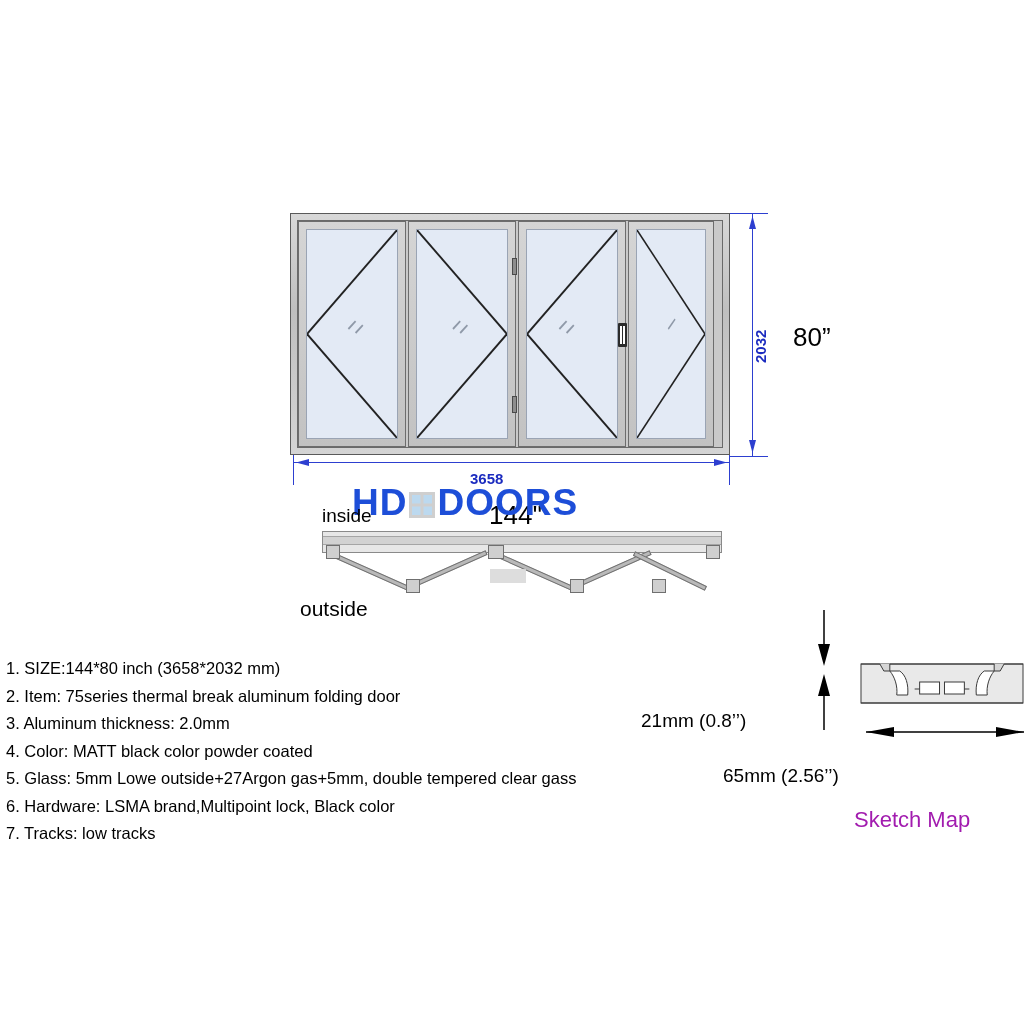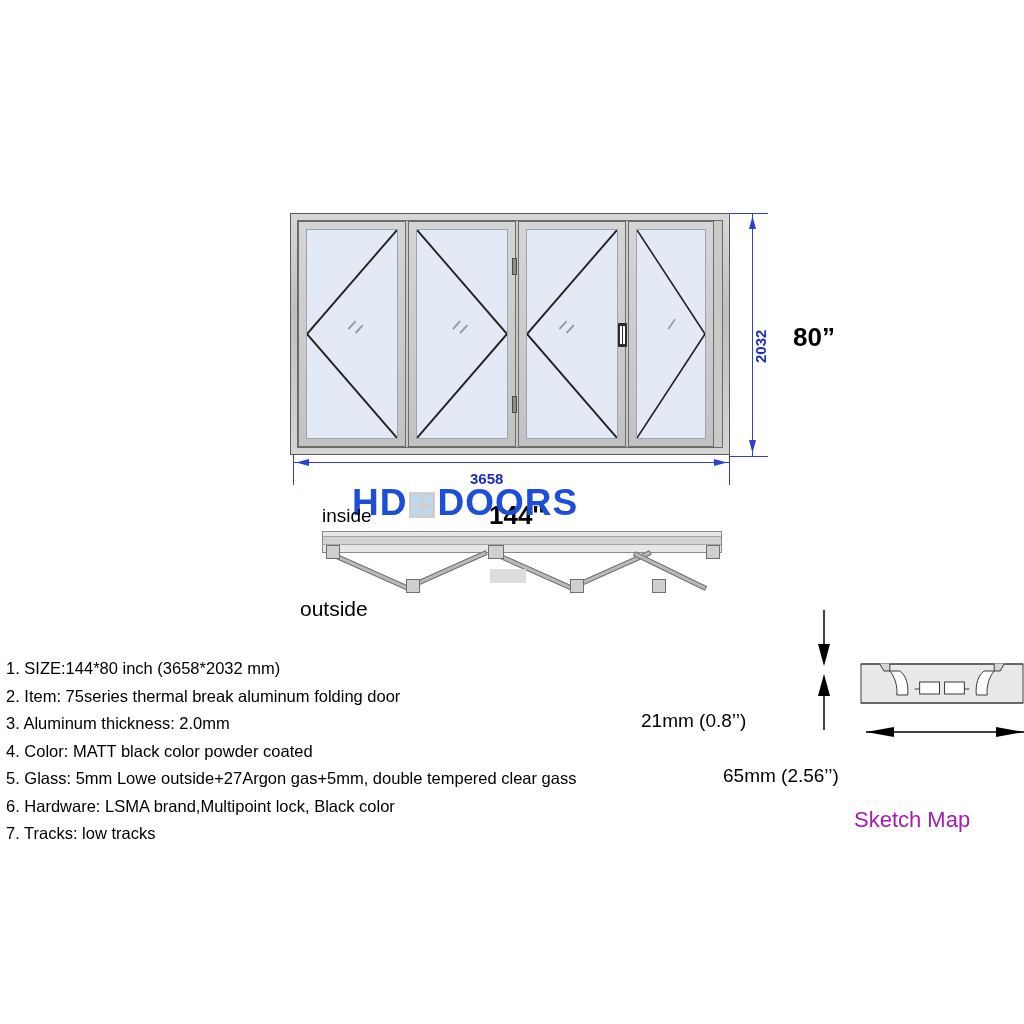--- a/index.html
+++ b/index.html
@@ -93,21 +93,21 @@
     font-size: 15px;
     font-family: "Liberation Sans", sans-serif;
   }
   .dimlabel.vert {
     transform: rotate(-90deg);
     transform-origin: left top;
   }
   .bigdim {
     position: absolute;
     font-size: 26px;
-    font-weight: bold;
+    font-weight: normal;
     color: #000;
   }
 
   
   #planview {
     position: absolute;
     left: 322px;
     top: 531px;
     width: 400px;
     height: 55px;

